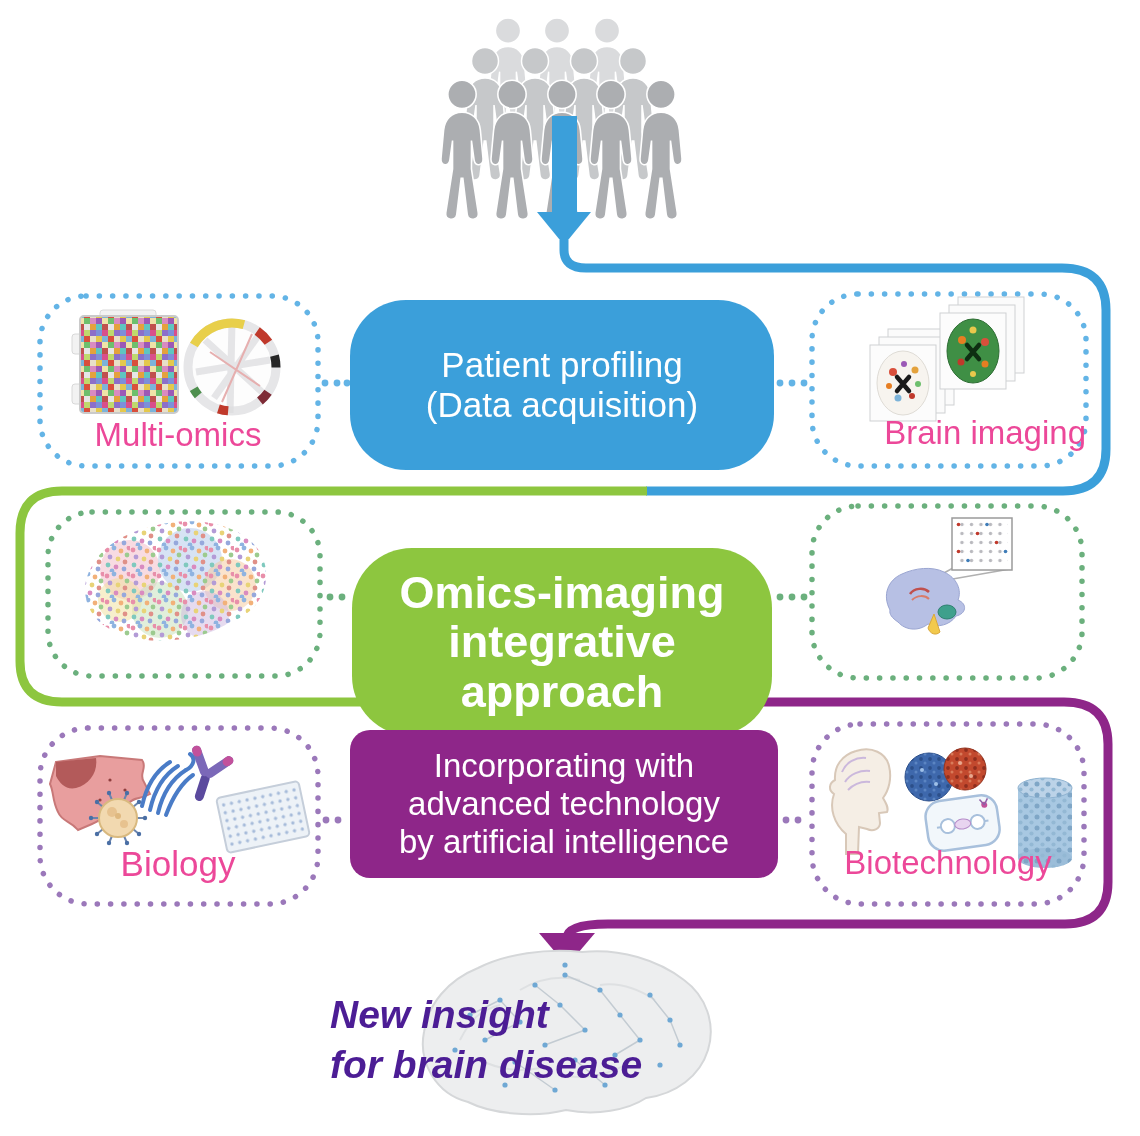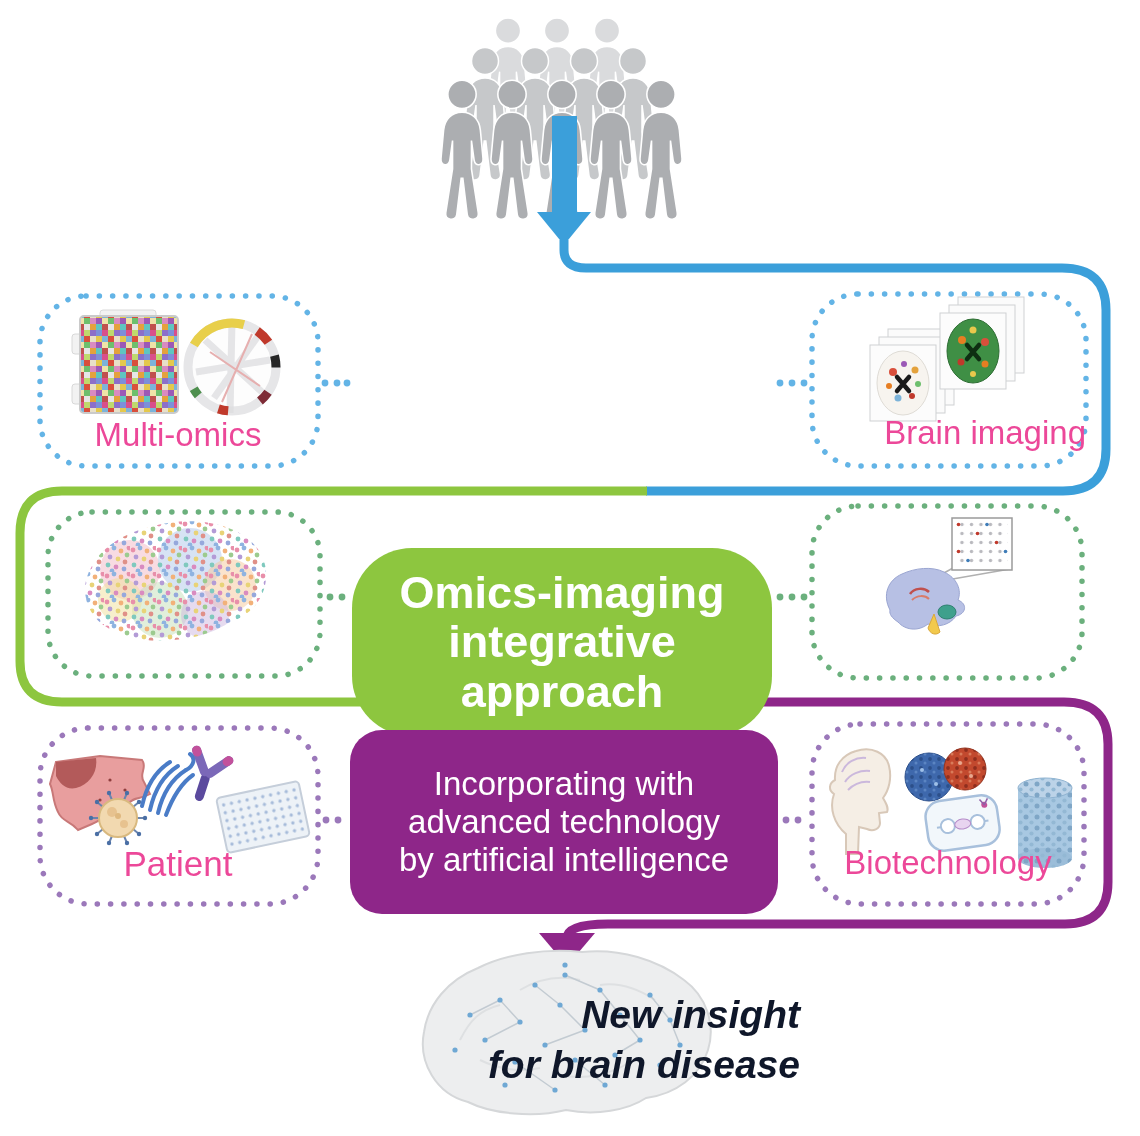--- a/index.html
+++ b/index.html
@@ -11,31 +11,31 @@
   .sidelabel{
     position:absolute;text-align:center;color:#ec4899;font-size:33px;
     line-height:1.05;white-space:pre-line;
   }
   .cbox{
     position:absolute;display:flex;align-items:center;justify-content:center;
     text-align:center;color:#ffffff;white-space:pre-line;
   }
   #box-blue{left:350px;top:300px;width:424px;height:170px;border-radius:56px;background:#3B9FDA;font-size:35px;line-height:1.15;}
   #box-green{left:352px;top:508px;width:420px;height:188px;border-radius:60px;background:#8DC63F;font-weight:bold;font-size:45px;line-height:1.10;margin-top:40px;}
-  #box-purple{left:350px;top:730px;width:428px;height:184px;border-radius:32px;background:#8E2689;font-size:33px;line-height:1.16;}
+  #box-purple{left:350px;top:730px;width:428px;height:148px;border-radius:20px;background:#8E2689;font-size:33px;line-height:1.16;}
   #lab-multiomics{left:38px;top:418px;width:280px;}
   #lab-brainimaging{left:812px;top:416px;width:274px;text-align:right;}
   #lab-brainmapping{left:48px;top:628px;width:272px;}
   #lab-dataintegration{left:812px;top:626px;width:270px;}
   #lab-biology{left:38px;top:846px;width:280px;font-size:35px;}
   #lab-biotechnology{left:812px;top:846px;width:272px;}
   .caption{
-    position:absolute;left:330px;top:990px;width:470px;text-align:right;
+    position:absolute;left:330px;top:990px;width:470px;text-align:left;
     font-style:italic;font-weight:bold;font-size:39px;line-height:1.28;
-    color:#0f172a;white-space:pre-line;
+    color:#4c1d95;white-space:pre-line;
   }
 </style>
 </head>
 <body>
 
 <div class="canvas">
 
 <svg class="gfx" width="1140" height="1136" viewBox="0 0 1140 1136">
   <defs>
     <g id="person">
@@ -361,28 +361,30 @@
       <circle cx="680" cy="1045" r="2.6"></circle>
           <circle cx="505" cy="1085" r="2.6"></circle>
           <circle cx="555" cy="1090" r="2.6"></circle>
       <circle cx="605" cy="1085" r="2.6"></circle>
           <circle cx="455" cy="1050" r="2.6"></circle>
           <circle cx="565" cy="965" r="2.6"></circle>
     </g>
   </g>
 </svg>
 
+<div class="cbox" id="box-blue">Patient profiling
+(Data acquisition)</div>
 <div class="cbox" id="box-green">Omics-imaging
 integrative
 approach</div>
 <div class="cbox" id="box-purple">Incorporating with
 advanced technology
 by artificial intelligence</div>
 
 <div class="sidelabel" id="lab-multiomics">Multi-omics</div>
 <div class="sidelabel" id="lab-brainimaging">Brain imaging</div>
-<div class="sidelabel" id="lab-biology">Patient</div>
+<div class="sidelabel" id="lab-biology">Biology</div>
 <div class="sidelabel" id="lab-biotechnology">Biotechnology</div>
 
 <div class="caption">New insight
 for brain disease</div>
 
 </div>
 
 </body></html>

